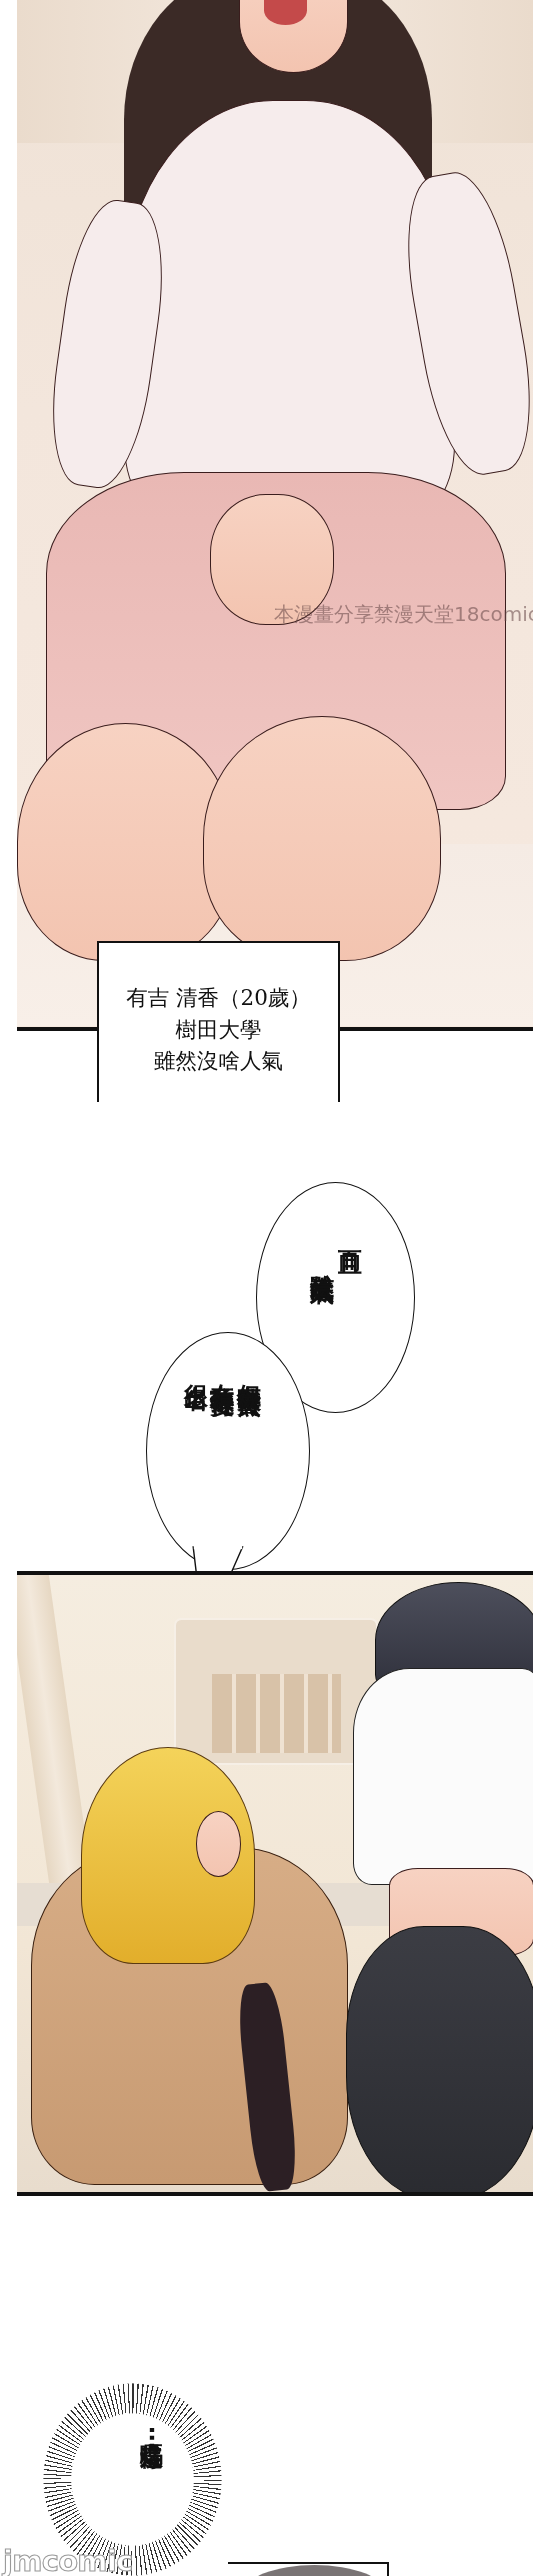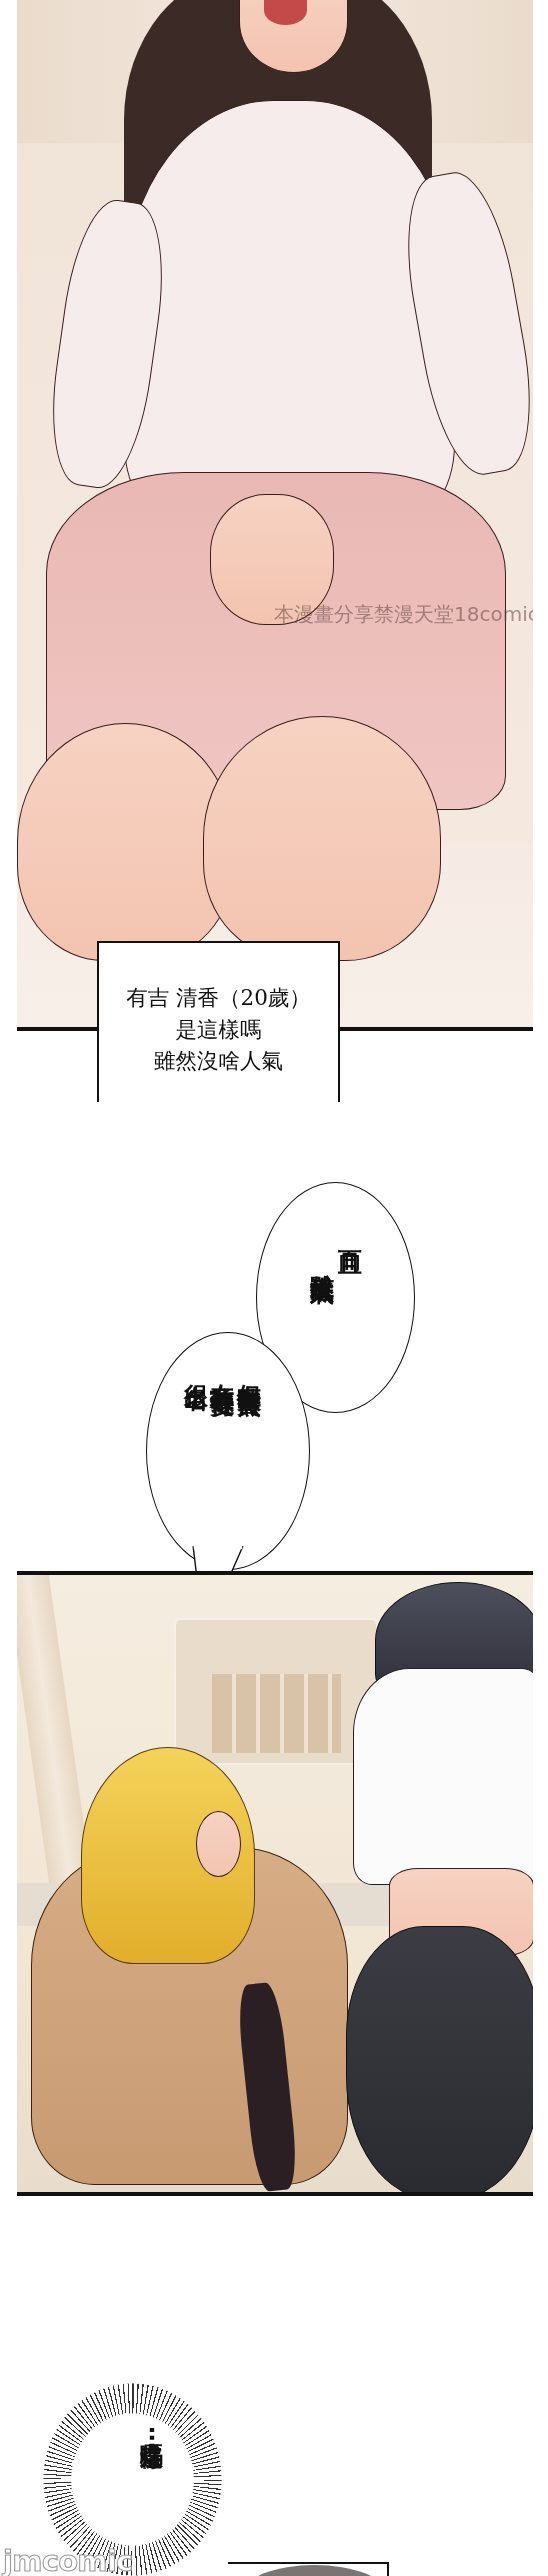--- a/index.html
+++ b/index.html
@@ -76,21 +76,21 @@
   <div class="abs skin" style="left:193px;top:494px;width:122px;height:129px;border-radius:45%;"></div>
 
   <div class="abs skin" style="left:0px;top:723px;width:215px;height:236px;border-radius:50% 50% 40% 40%;"></div>
   <div class="abs skin" style="left:186px;top:716px;width:236px;height:243px;border-radius:50% 50% 40% 40%;"></div>
 
   <div class="abs watermark" style="left:257px;">本漫畫分享禁漫天堂18comic</div>
 </div>
 
 <div class="abs caption">
   <span>有吉 清香（20歲）</span>
-  <span>是這樣嗎</span>
+  <span>樹田大學</span>
   <span>雖然沒啥人氣</span>
 </div>
 
 <div class="abs bubble" style="left:256px;top:1182px;width:157px;height:229px;">
   <div class="vcol" style="left:80px;top:49px;">而且</div>
   <div class="vcol" style="left:52px;top:72px;">雖然沒啥人氣</div>
 </div>
 
 <div class="abs bubble" style="left:146px;top:1332px;width:162px;height:236px;">
   <div class="vcol" style="left:89px;top:31.5px;">但有時候會突然</div>

